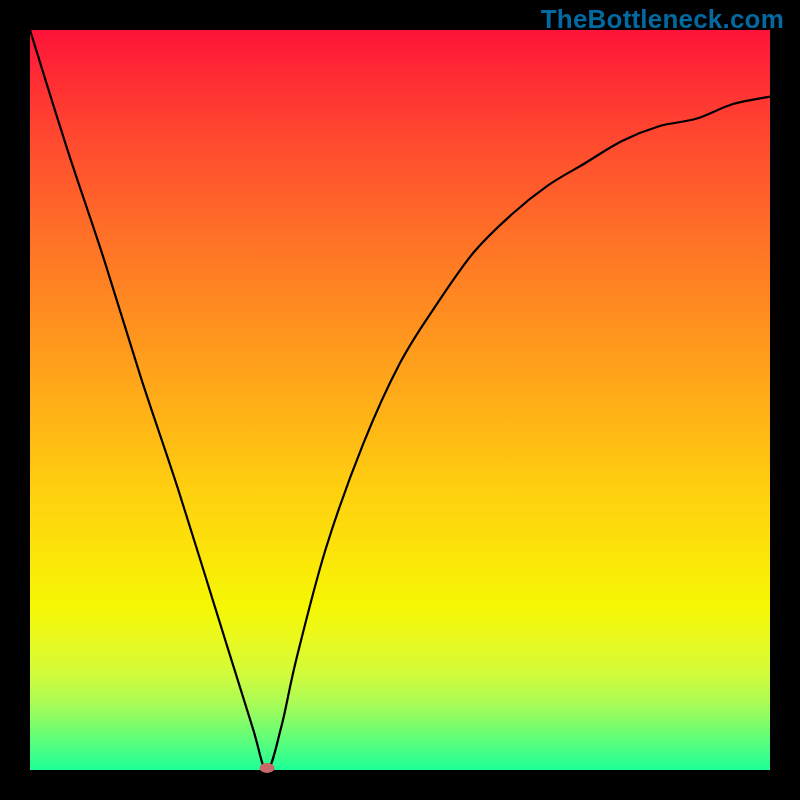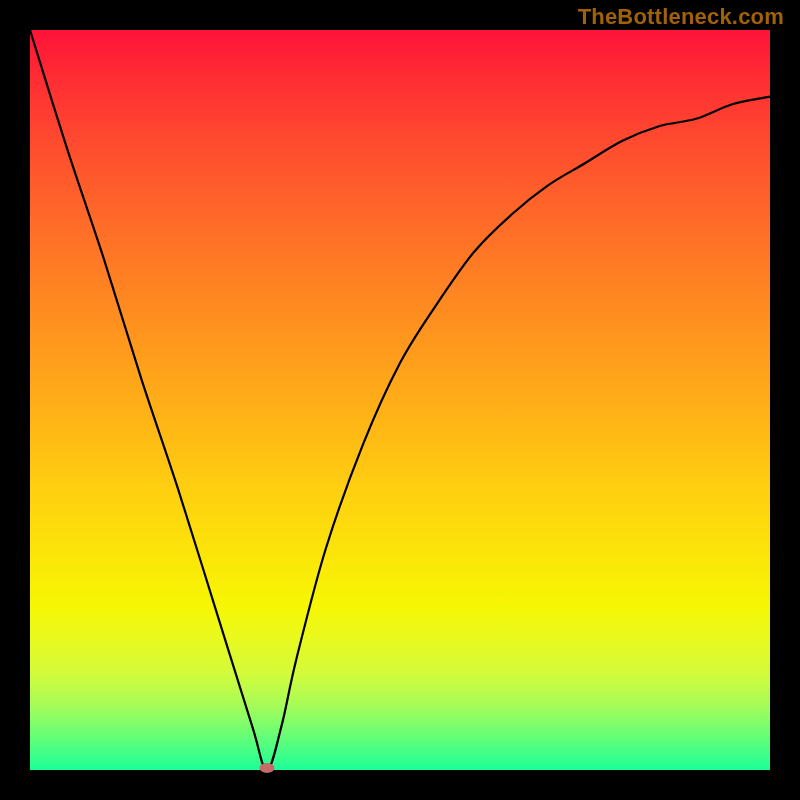--- a/index.html
+++ b/index.html
@@ -14,22 +14,22 @@
   .frame {
     position: relative;
     width: 800px;
     height: 800px;
     background: #000000;
   }
   .watermark {
     position: absolute;
     top: 4px;
     right: 16px;
-    color: #a16207;
-    font-size: 22px;
+    color: #0369a1;
+    font-size: 26px;
     font-weight: 600;
     letter-spacing: 0.2px;
     user-select: none;
   }
   .plot-area {
     position: absolute;
     left: 30px;
     top: 30px;
     width: 740px;
     height: 740px;

